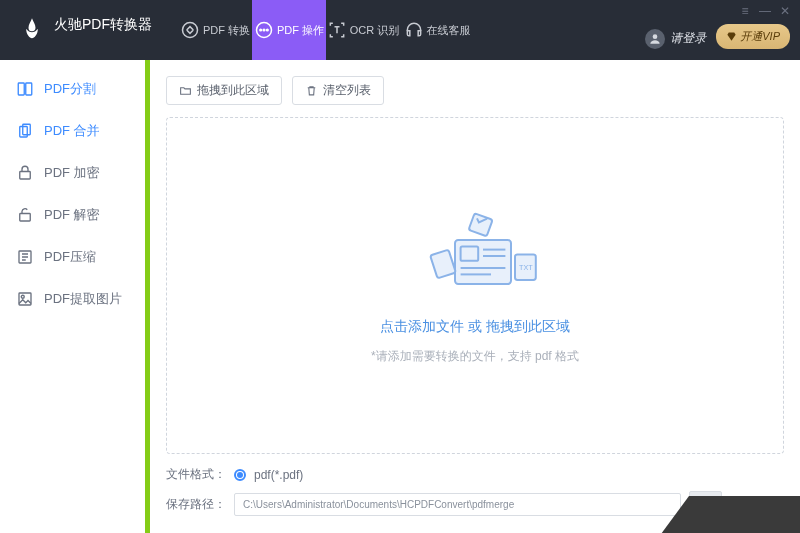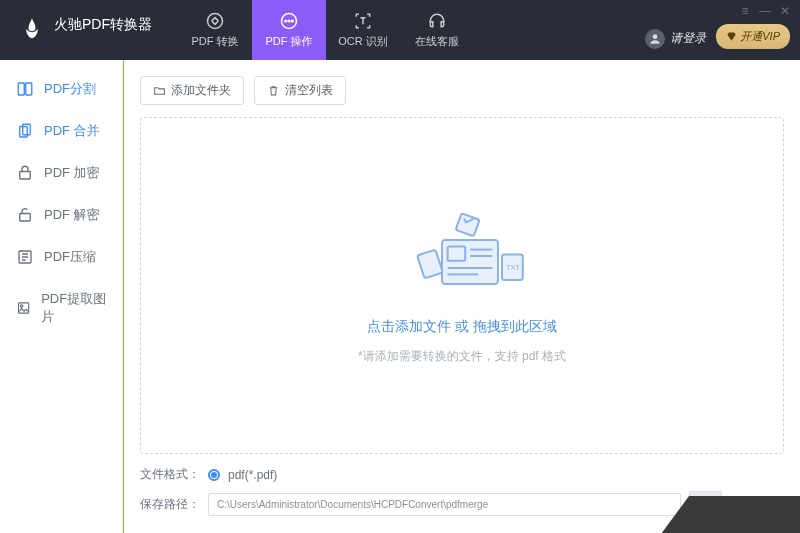--- a/index.html
+++ b/index.html
@@ -4,35 +4,35 @@
 <style>
 * { margin: 0; padding: 0; box-sizing: border-box; font-family: "Microsoft YaHei", sans-serif; }
 body { width: 800px; height: 533px; background: #fff; overflow: hidden; }
 
 .titlebar { height: 60px; background: #282d37; display: flex; align-items: center; color: #fff; position: relative; }
 .logo-area { display: flex; align-items: flex-start; padding: 0 18px; gap: 8px; }
 .logo-icon { width: 28px; height: 28px; }
 .app-name { font-size: 14px; font-weight: 500; }
 
 .top-tabs { display: flex; height: 100%; margin-left: 8px; }
-.top-tab { display: flex; flex-direction: column; align-items: center; justify-content: center; width: 74px; height: 100%; gap: 3px; cursor: pointer; color: #c8cbd2; }
+.top-tab { display: flex; align-items: center; justify-content: center; width: 74px; height: 100%; gap: 3px; cursor: pointer; color: #c8cbd2; }
 .top-tab.active { background: #8b5cf6; color: #fff; }
 .top-tab-icon { width: 20px; height: 20px; }
 .top-tab-label { font-size: 11px; }
 
 .right-area { position: absolute; right: 10px; display: flex; align-items: flex-end; gap: 10px; font-style: italic; }
 .win-controls { position: absolute; right: 8px; top: 4px; display: flex; gap: 6px; color: #6b7180; font-size: 12px; }
 .win-btn { width: 14px; height: 14px; cursor: pointer; display:flex; align-items:center; justify-content:center; }
 .login-btn { display: flex; align-items: center; gap: 5px; color: #dfe2e8; font-size: 12px; cursor: pointer; margin-top:12px; }
 .avatar-icon { width: 20px; height: 20px; border-radius: 50%; background: #5a616e; display:flex; align-items:center; justify-content:center; }
 .vip-btn { background: linear-gradient(180deg,#e7c88a,#d9b674); color: #5a3d0a; font-size: 11px; padding: 5px 10px; border-radius: 12px; display: flex; align-items: center; gap: 3px; cursor: pointer; margin-top:12px; }
 
 .body-area { display: flex; height: calc(100% - 60px); }
 
-.sidebar { width: 124px; border-right: 1px solid #84cc16; padding-top: 8px; }
+.sidebar { width: 150px; border-right: 5px solid #84cc16; padding-top: 8px; }
 .side-item { display: flex; align-items: center; gap: 10px; padding: 12px 16px; font-size: 13px; color: #6b7280; cursor: pointer; position: relative; }
 .side-item.sel { color: #3d8bff; }
 .side-item.sel::after { content:""; position:absolute; right:0; top:0; bottom:0; width:0; }
 .side-item .sicon { width: 18px; height: 18px; }
 
 .main { flex: 1; padding: 16px; display: flex; flex-direction: column; position: relative; }
 
 .toolbar { display: flex; gap: 10px; margin-bottom: 12px; }
 .tbtn { display: flex; align-items: center; gap: 5px; border: 1px solid #d9dde3; background: #fff; padding: 5px 12px; border-radius: 3px; font-size: 12px; color: #5a616d; cursor: pointer; }
 
@@ -166,21 +166,21 @@
       <span>PDF提取图片</span>
     </div>
   </div>
 
   <div class="main">
     <div class="toolbar">
       <button class="tbtn">
         <svg width="13" height="13" viewBox="0 0 24 24" fill="none" stroke="#6b7280" stroke-width="2">
             <path d="M3 7h6l2 2h10v10H3z"></path>
           </svg>
-        <span>添加文件夹</span>
+        <span>拖拽到此区域</span>
       </button>
       <button class="tbtn">
         <svg width="13" height="13" viewBox="0 0 24 24" fill="none" stroke="#6b7280" stroke-width="2">
             <path d="M5 7h14M9 7V5h6v2M7 7l1 13h8l1-13"></path>
           </svg>
         <span>清空列表</span>
       </button>
     </div>
 
     <div class="dropzone">

